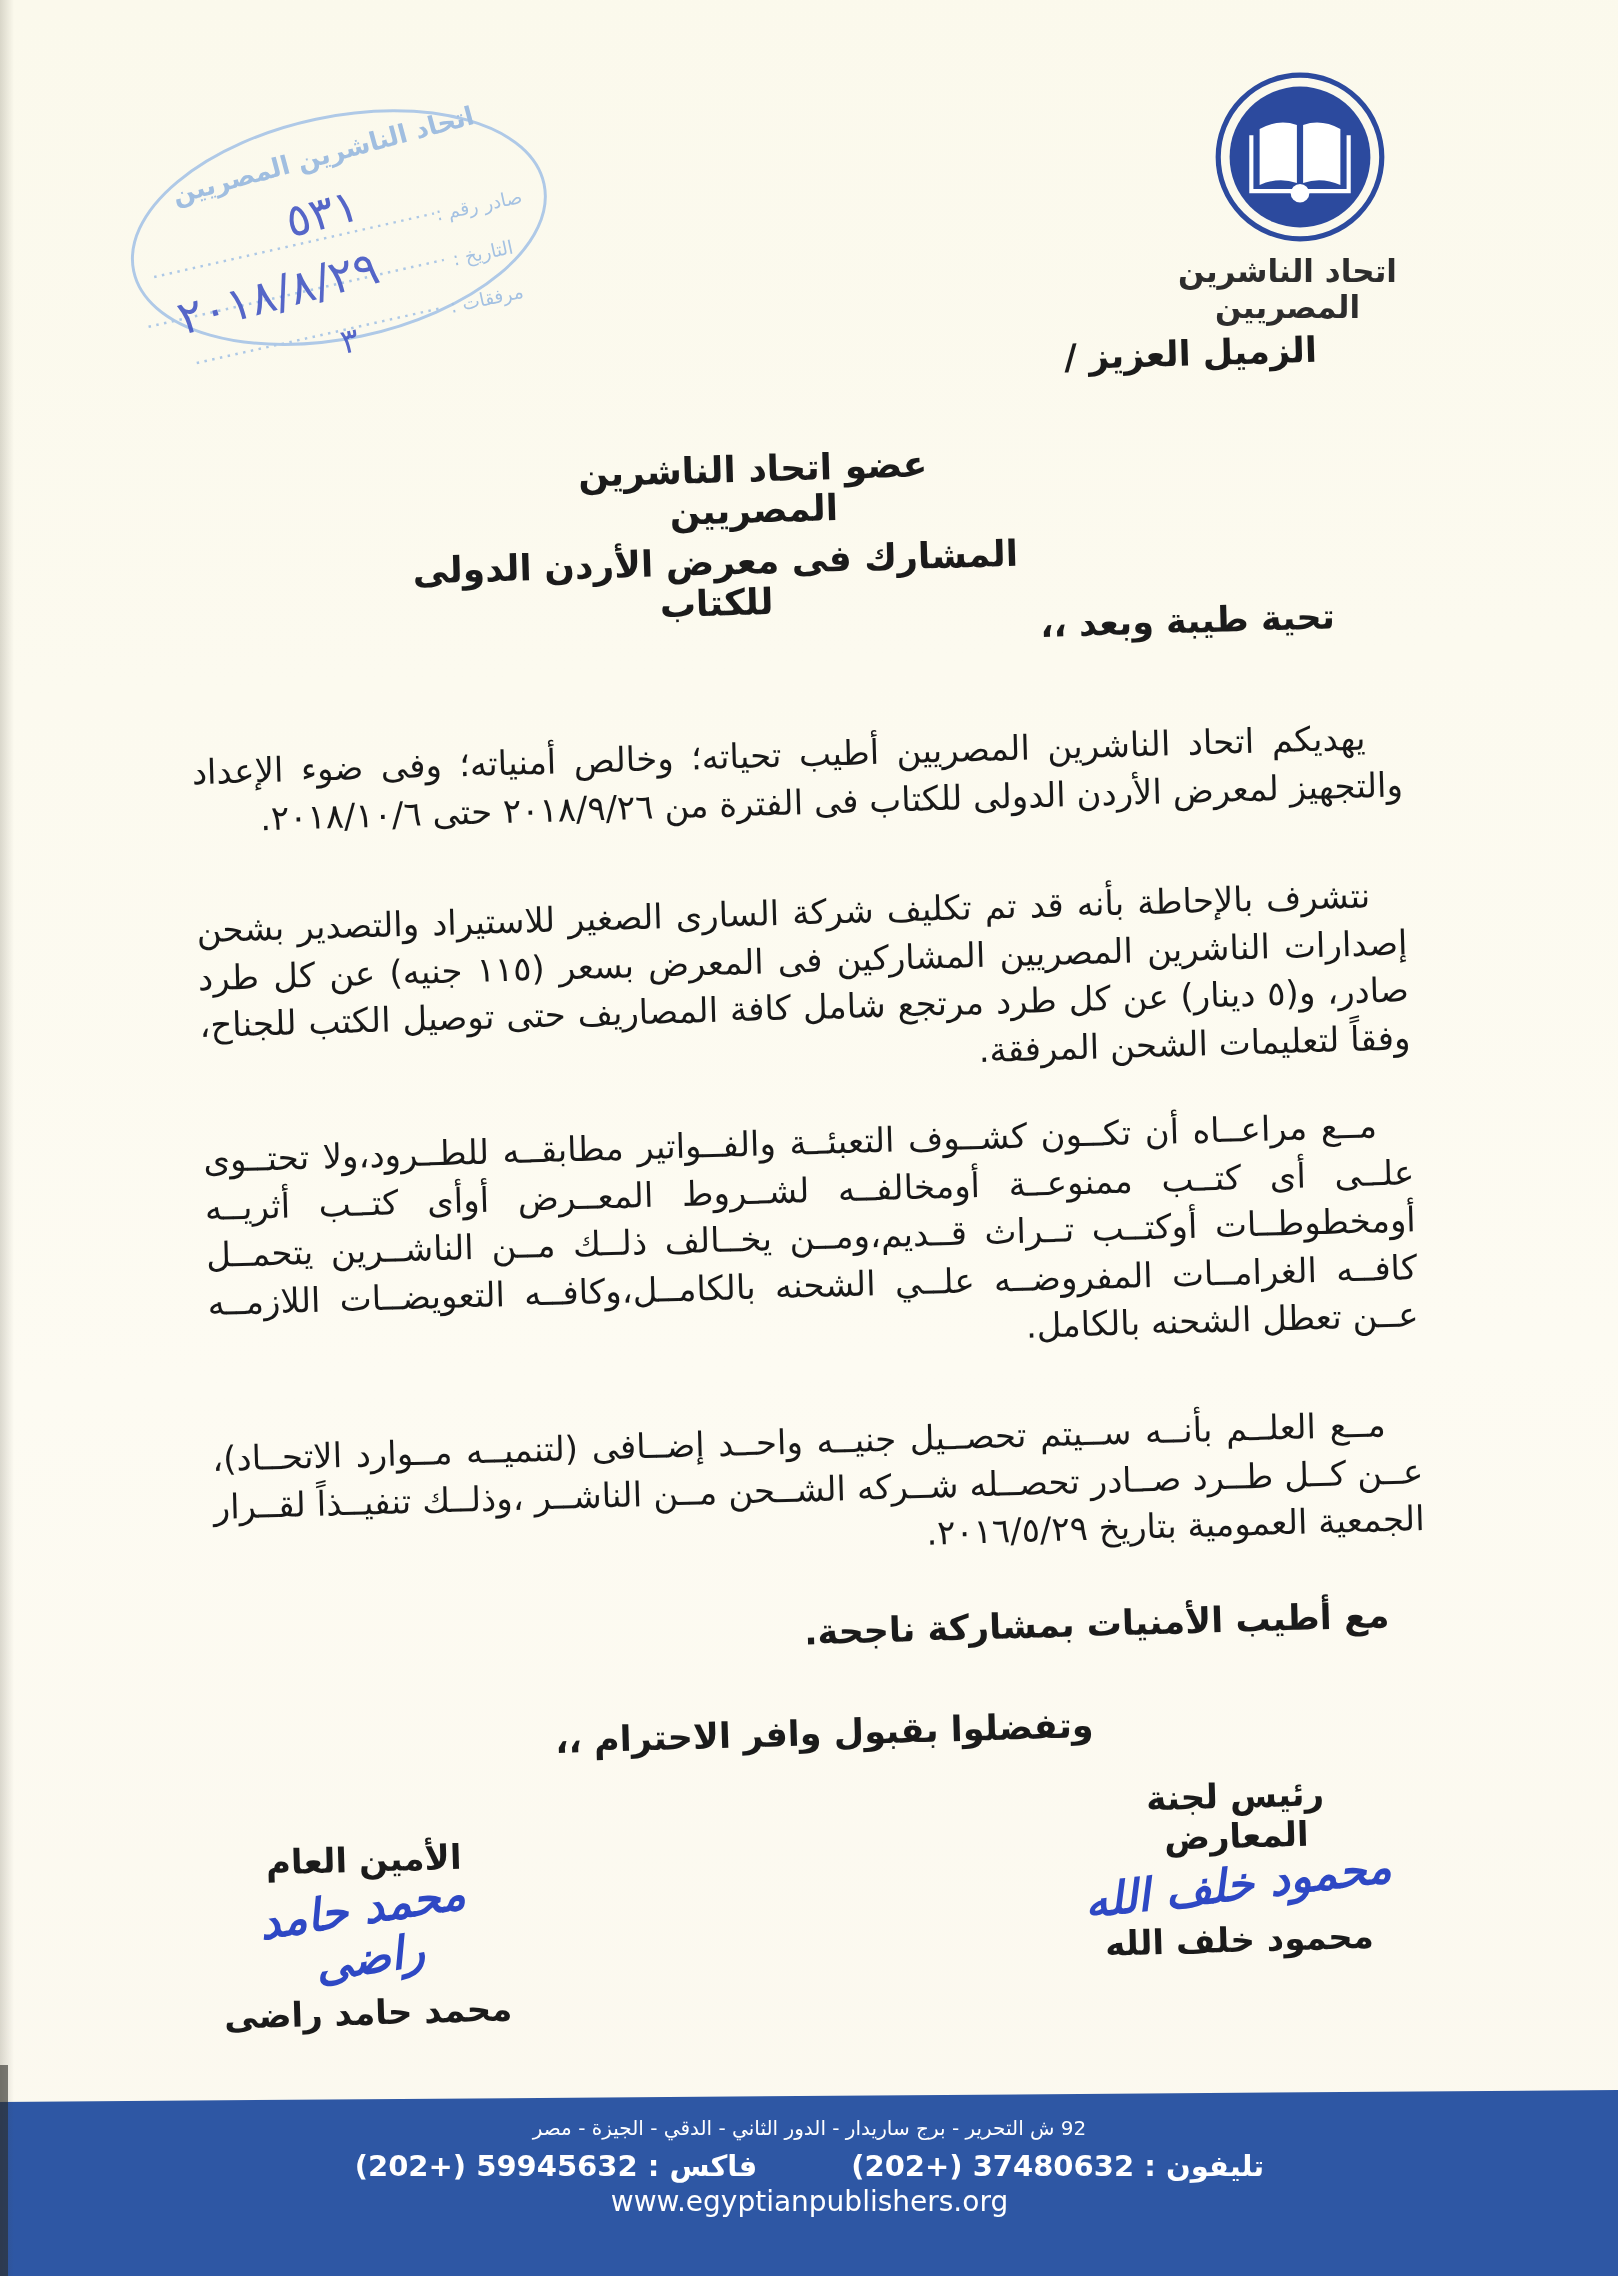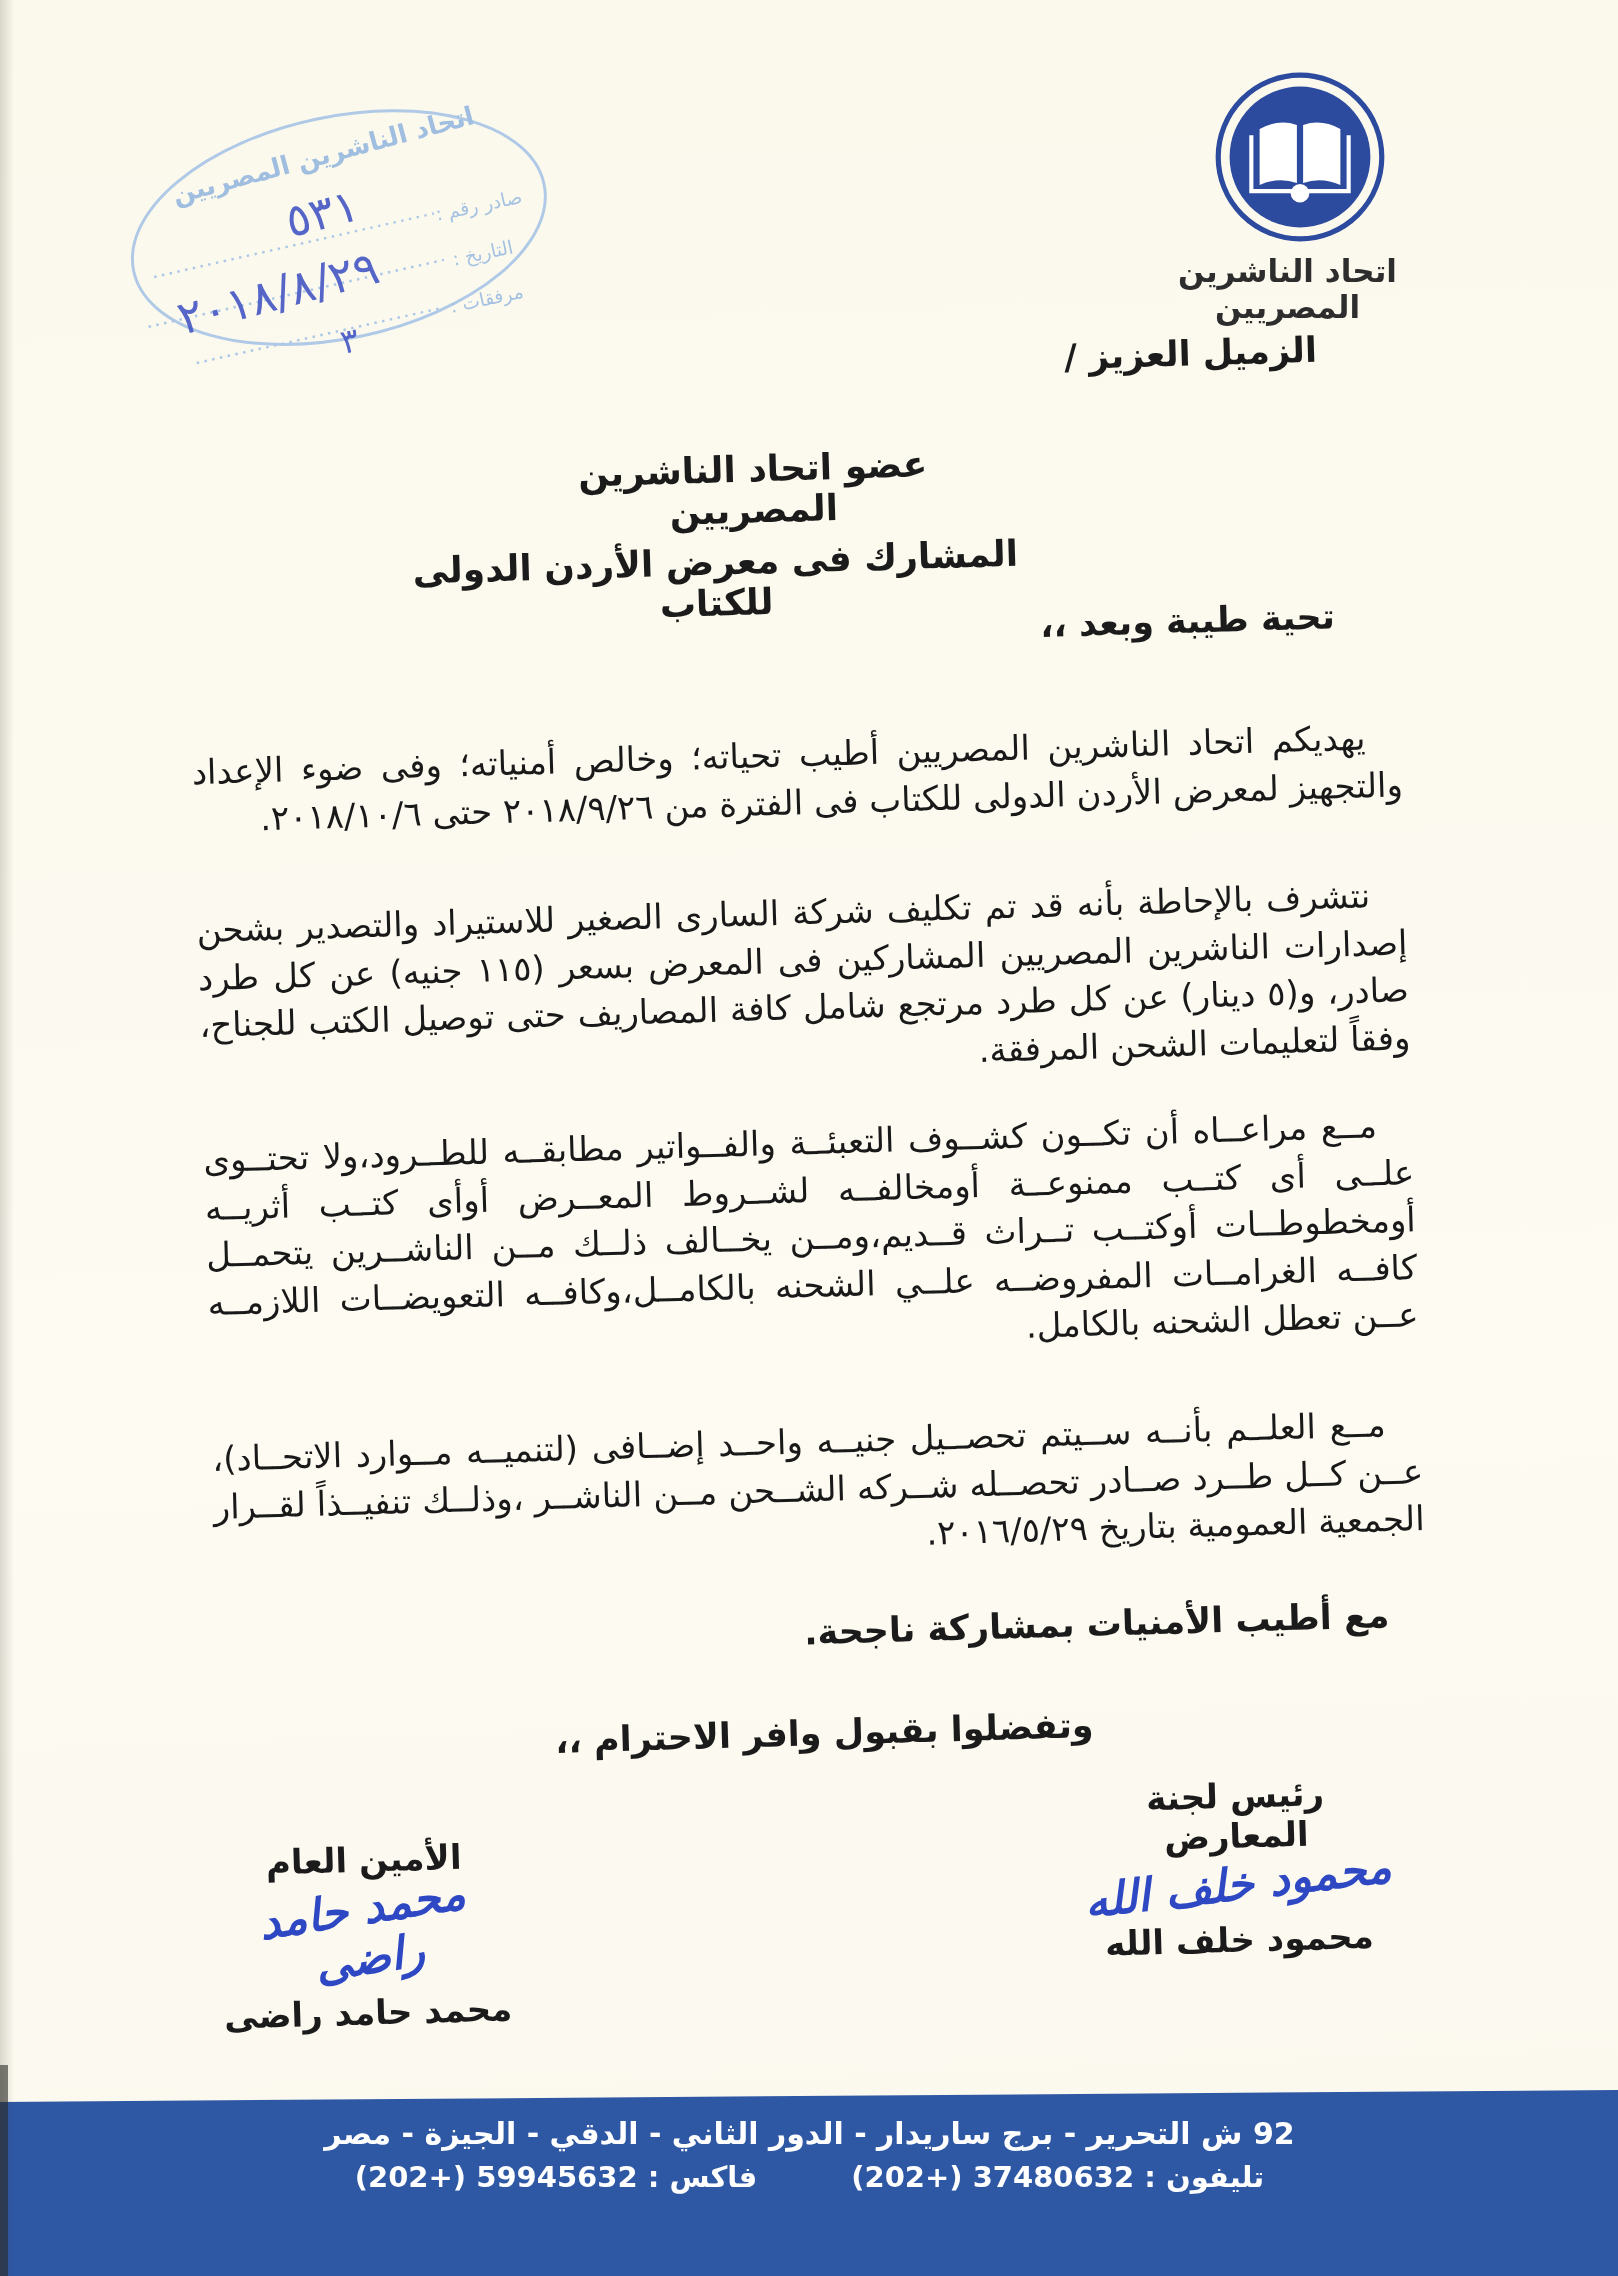--- a/index.html
+++ b/index.html
@@ -42,21 +42,21 @@
   .sig-title{font-size:34px;font-weight:bold;}
   .sig-script{font-size:45px;font-weight:bold;font-style:italic;color:#2e48c4;
     margin-top:4px;line-height:1.1;}
   .sig-right .sig-script{transform:rotate(-5deg);}
   .sig-left .sig-script{transform:rotate(-7deg);}
   .sig-name{font-size:34px;font-weight:bold;margin-top:10px;}
   
   .footer{position:absolute;left:0;bottom:0;width:1619px;height:190px;background:#2e57a4;
     color:#fff;text-align:center;direction:rtl;
     clip-path:polygon(0 16px,100% 4px,100% 100%,0 100%);}
-  .f-address{padding-top:30px;font-size:30px;font-weight:bold;}
+  .f-address{padding-top:30px;font-size:20px;font-weight:normal;}
   .f-contacts{margin-top:9px;font-size:29px;font-weight:bold;
     display:flex;justify-content:center;gap:94px;}
   .f-email{margin-top:8px;font-size:29px;direction:ltr;}
   .f-web{margin-top:2px;font-size:28px;direction:ltr;}
   
   .edge-shadow{position:absolute;left:0;top:0;width:14px;height:2276px;
     background:linear-gradient(90deg,rgba(60,55,40,.18),rgba(60,55,40,0));}
   .edge-dark{position:absolute;left:0;top:2065px;width:8px;height:211px;background:#2c2c26;opacity:.6;}
 </style>
 </head>
@@ -124,18 +124,19 @@
       <div class="sig-name">محمد حامد راضى</div>
     </div>
   </div>
 
   <div class="footer">
     <div class="f-address">92 ش التحرير -  برج ساريدار -  الدور الثاني - الدقي -  الجيزة -  مصر</div>
     <div class="f-contacts">
       <span>تليفون : 37480632 (+202)</span>
       <span>فاكس : 59945632 (+202)</span>
     </div>
+    <div class="f-web">www.egyptianpublishers.org</div>
   </div>
 
   <div class="edge-shadow"></div>
   <div class="edge-dark"></div>
 </div>
 
 
 </body></html>

